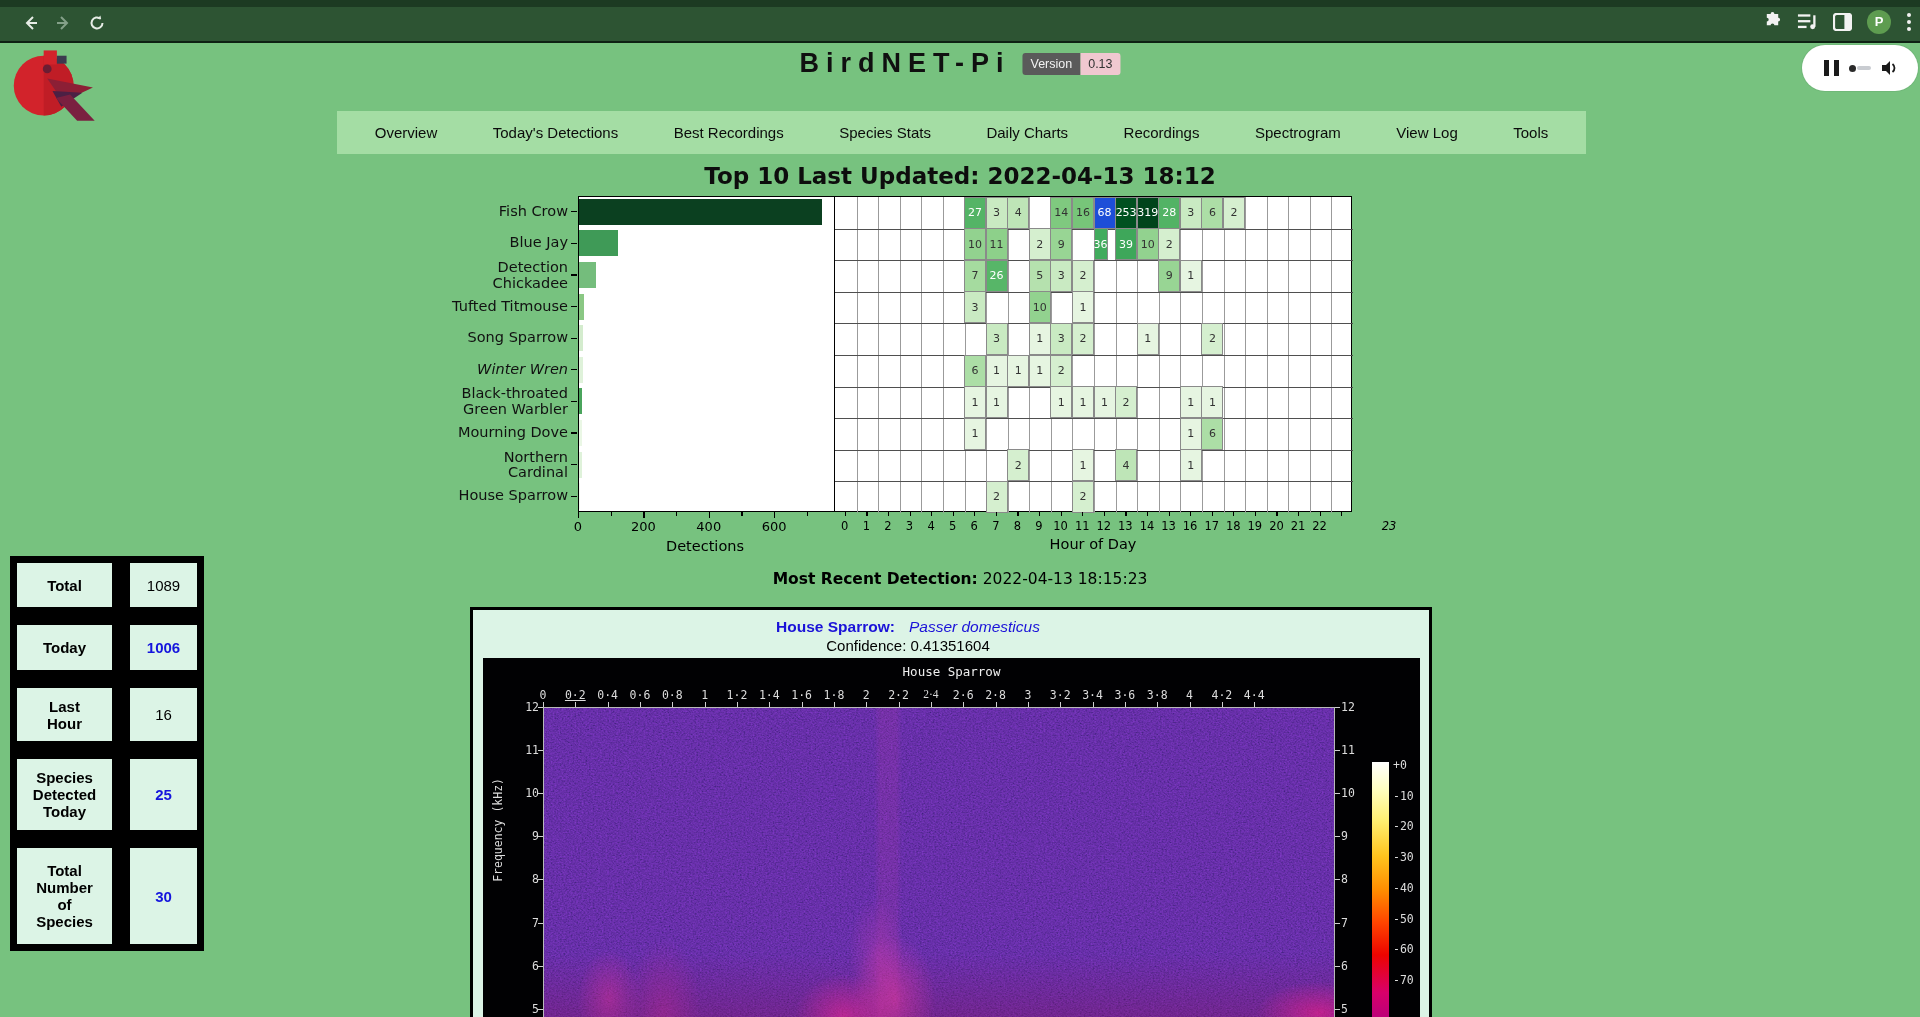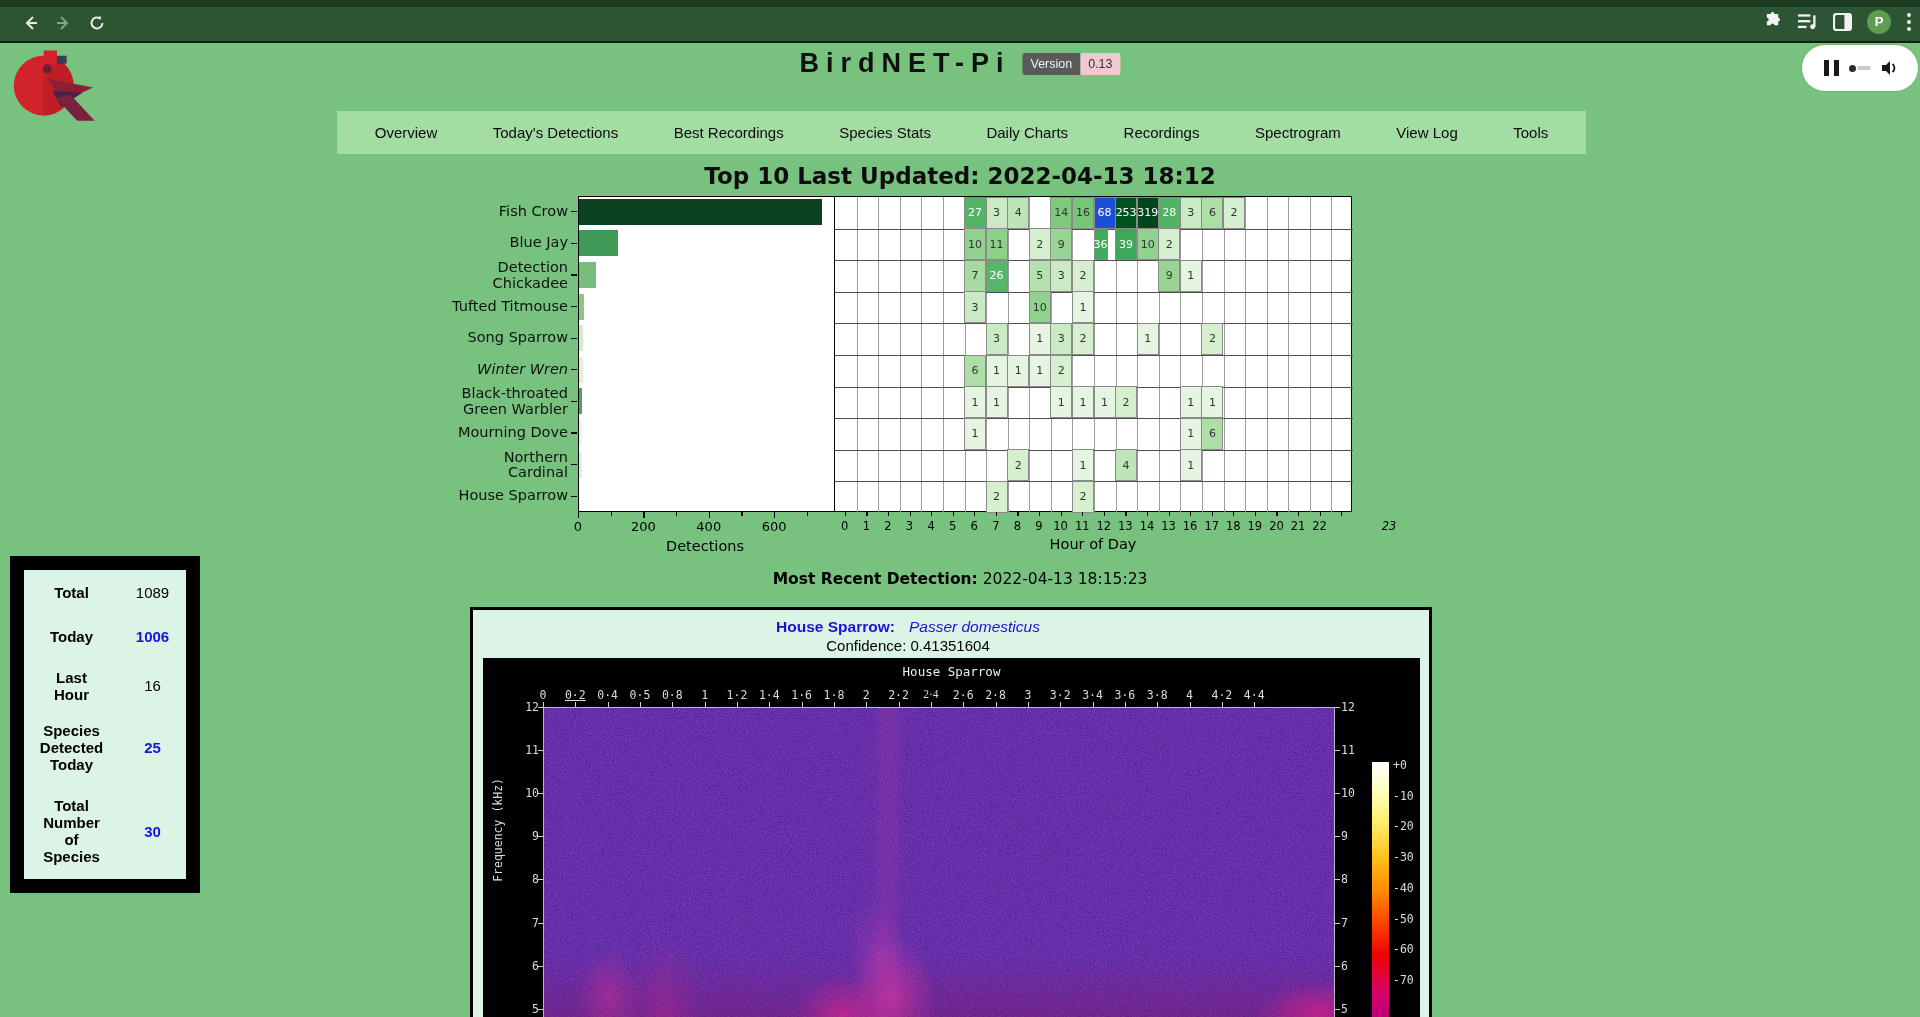--- a/index.html
+++ b/index.html
@@ -53,22 +53,22 @@
   .bar{position:absolute;height:26px;}
   .axis-tick{position:absolute;width:1.2px;background:#000;}
   .axis-lab{position:absolute;transform:translateX(-50%);font-size:13px;color:#000;}
   .hour-lab{position:absolute;transform:translateX(-50%);font-size:11.5px;color:#000;}
   .axis-name{position:absolute;transform:translateX(-50%);font-size:14.5px;color:#000;}
   .hm-vline{position:absolute;width:1px;background:#9b9b9b;}
   .hm-hline{position:absolute;height:1px;background:#4f4f4f;}
   .hm-cell{position:absolute;box-sizing:border-box;border:1px solid #8a8a8a;
     display:flex;align-items:center;justify-content:center;font-size:11px;}
   
-  .stats{position:absolute;left:10px;top:556px;background:#000;padding:14px;display:grid;
-    grid-template-columns:95px 67px;gap:0;}
+  .stats{position:absolute;left:10px;top:556px;background:#000;padding:7px;display:grid;
+    grid-template-columns:95px 67px;gap:18px;}
   .stats .cell{background:#dcf4e6;display:flex;align-items:center;justify-content:center;
     font-size:15px;color:#000;text-align:center;white-space:pre-line;padding:2px;}
   .stats .lab{font-weight:bold;}
   .stats .link{color:#1414dd;font-weight:bold;cursor:pointer;}
   
   .recent{position:absolute;left:50%;top:570px;transform:translateX(-50%);font-size:15.5px;color:#000;
     font-family:"DejaVu Sans",sans-serif;}
   
   .panel{position:absolute;left:470px;top:607px;width:962px;height:420px;background:#dcf4e6;
     border:3px solid #000;box-sizing:border-box;overflow:hidden;}
@@ -443,21 +443,21 @@
         <div class="blobs"></div>
       </div>
       <div class="ylab">Frequency (kHz)</div>
       <div class="colorbar"></div>
     <div class="time-lab" style="left: 60px;">0</div>
         <div class="time-tick" style="left: 60px;"></div>
         <div class="time-lab" style="left: 92.3265px; text-decoration: underline;">0·2</div>
         <div class="time-tick" style="left: 92.3265px;"></div>
         <div class="time-lab" style="left: 124.653px;">0·4</div>
         <div class="time-tick" style="left: 124.653px;"></div>
-        <div class="time-lab" style="left: 156.98px;">0·5</div>
+        <div class="time-lab" style="left: 156.98px;">0·6</div>
         <div class="time-tick" style="left: 156.98px;"></div>
         <div class="time-lab" style="left: 189.306px;">0·8</div>
         <div class="time-tick" style="left: 189.306px;"></div>
         <div class="time-lab" style="left: 221.633px;">1</div>
         <div class="time-tick" style="left: 221.633px;"></div>
         <div class="time-lab" style="left: 253.959px;">1·2</div>
         <div class="time-tick" style="left: 253.959px;"></div>
         <div class="time-lab" style="left: 286.286px;">1·4</div>
         <div class="time-tick" style="left: 286.286px;"></div>
         <div class="time-lab" style="left: 318.612px;">1·6</div>

